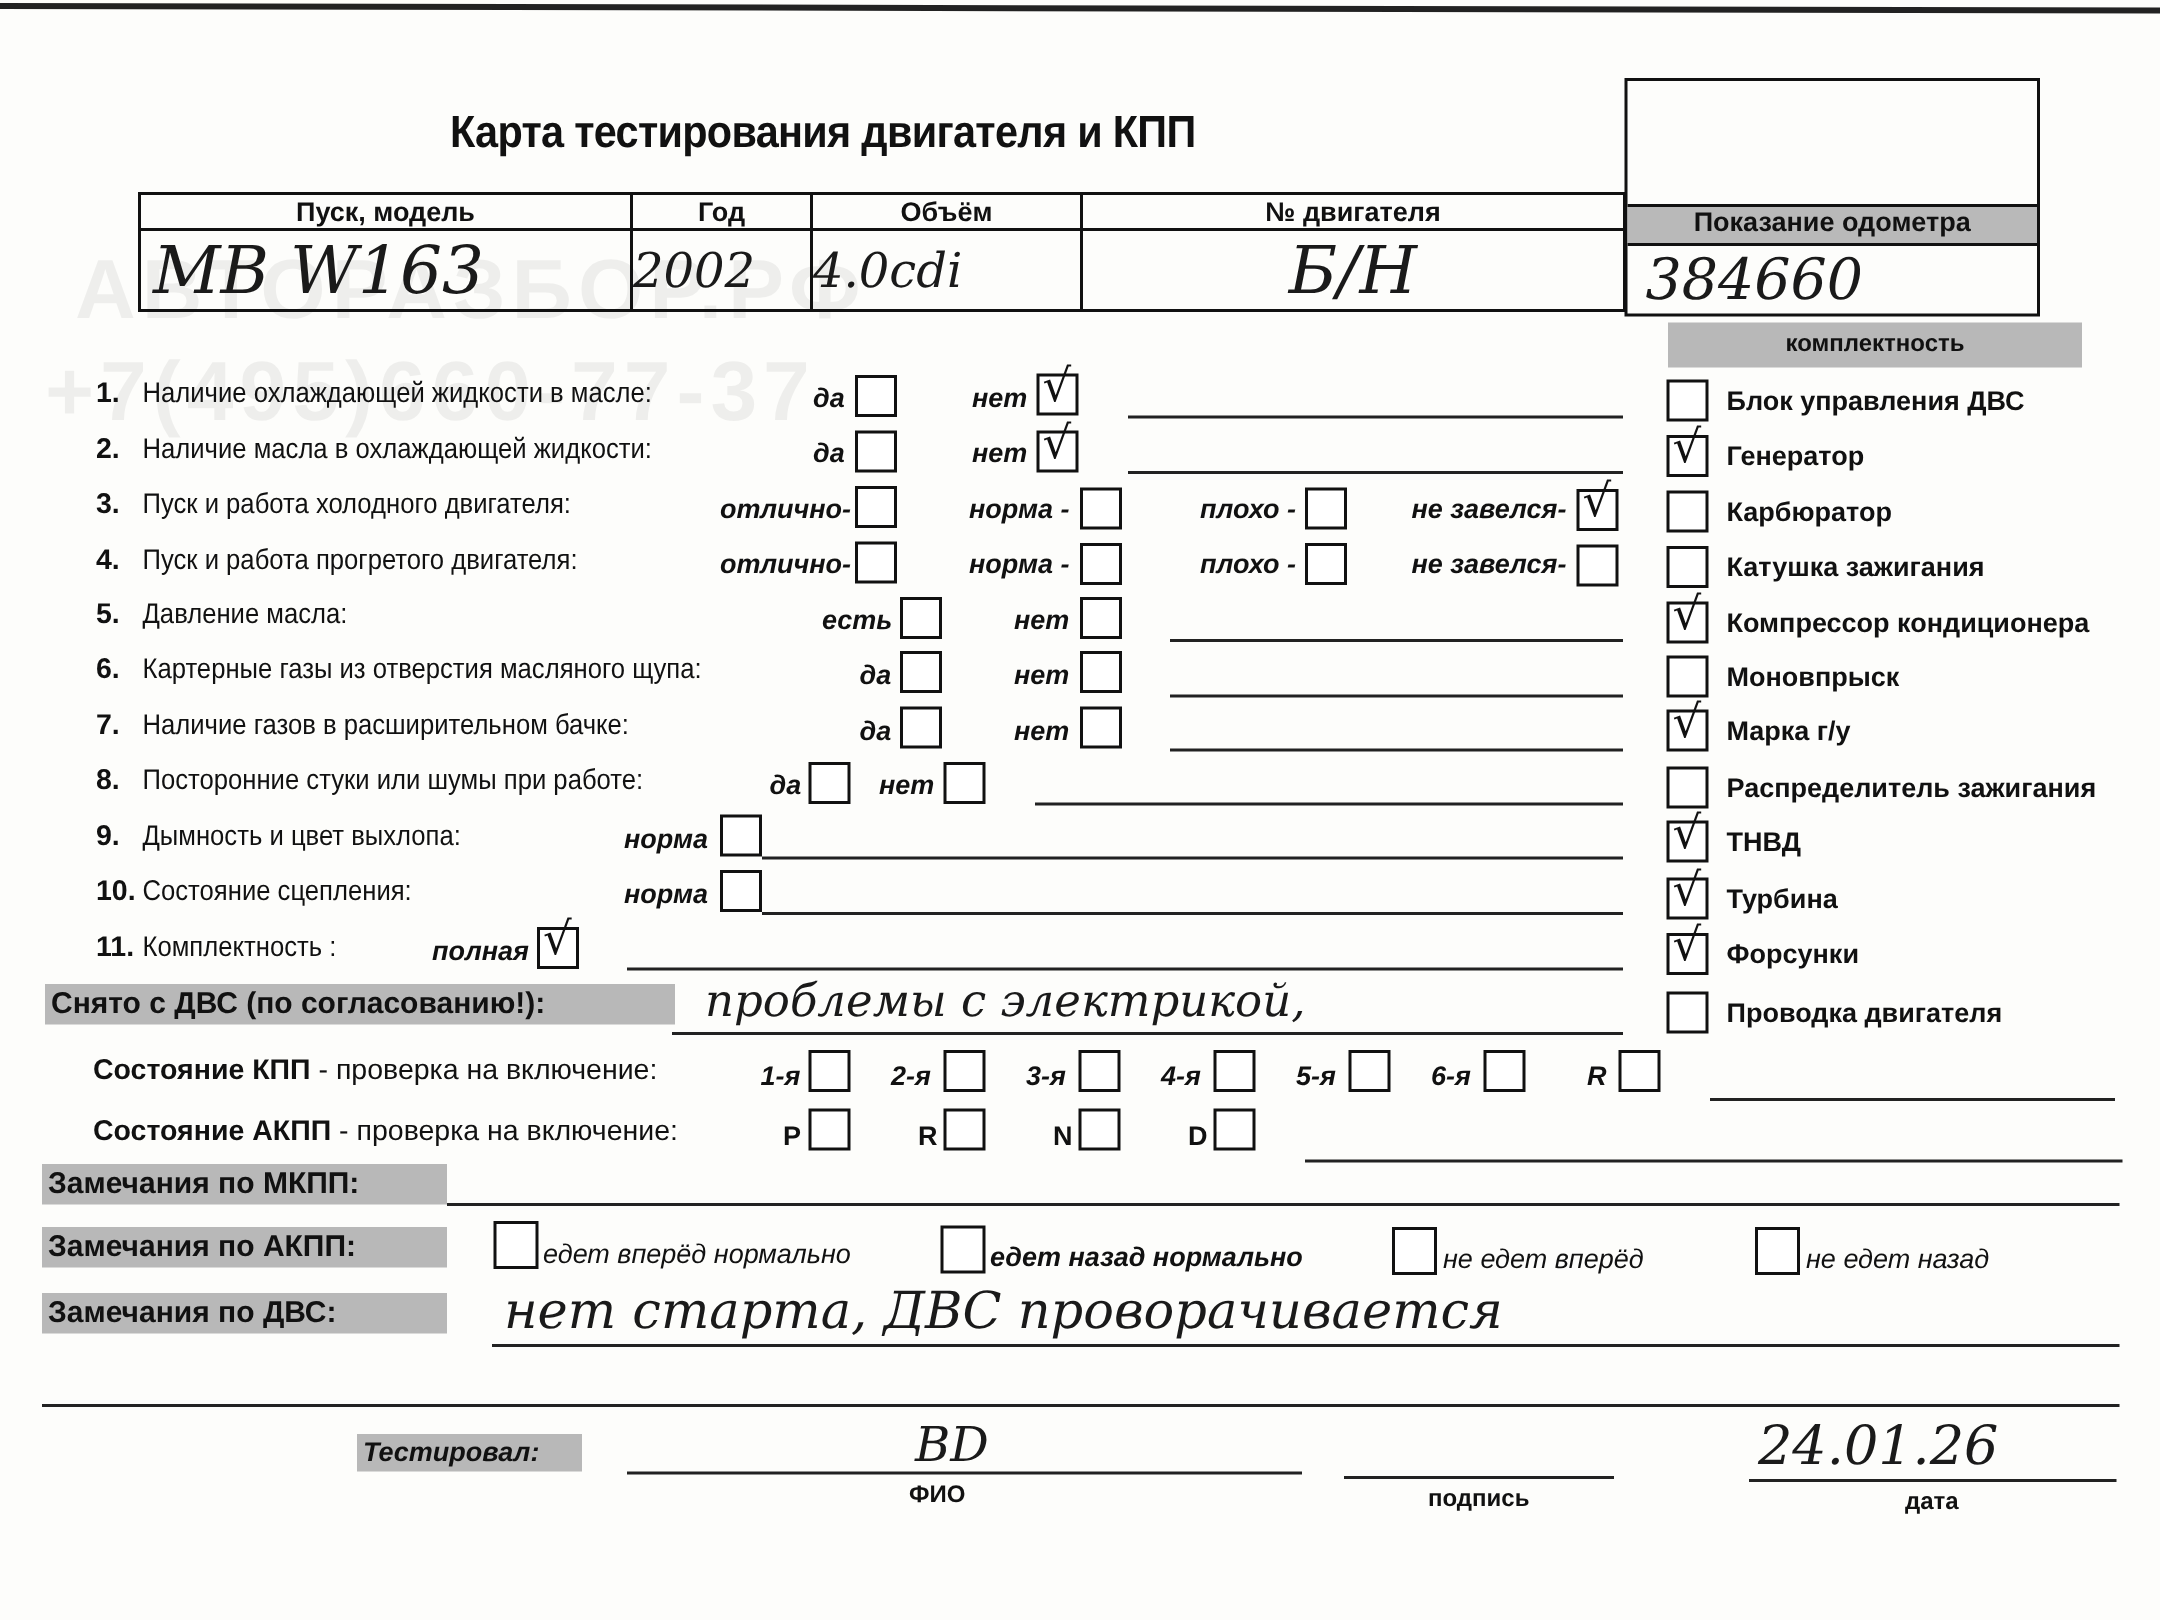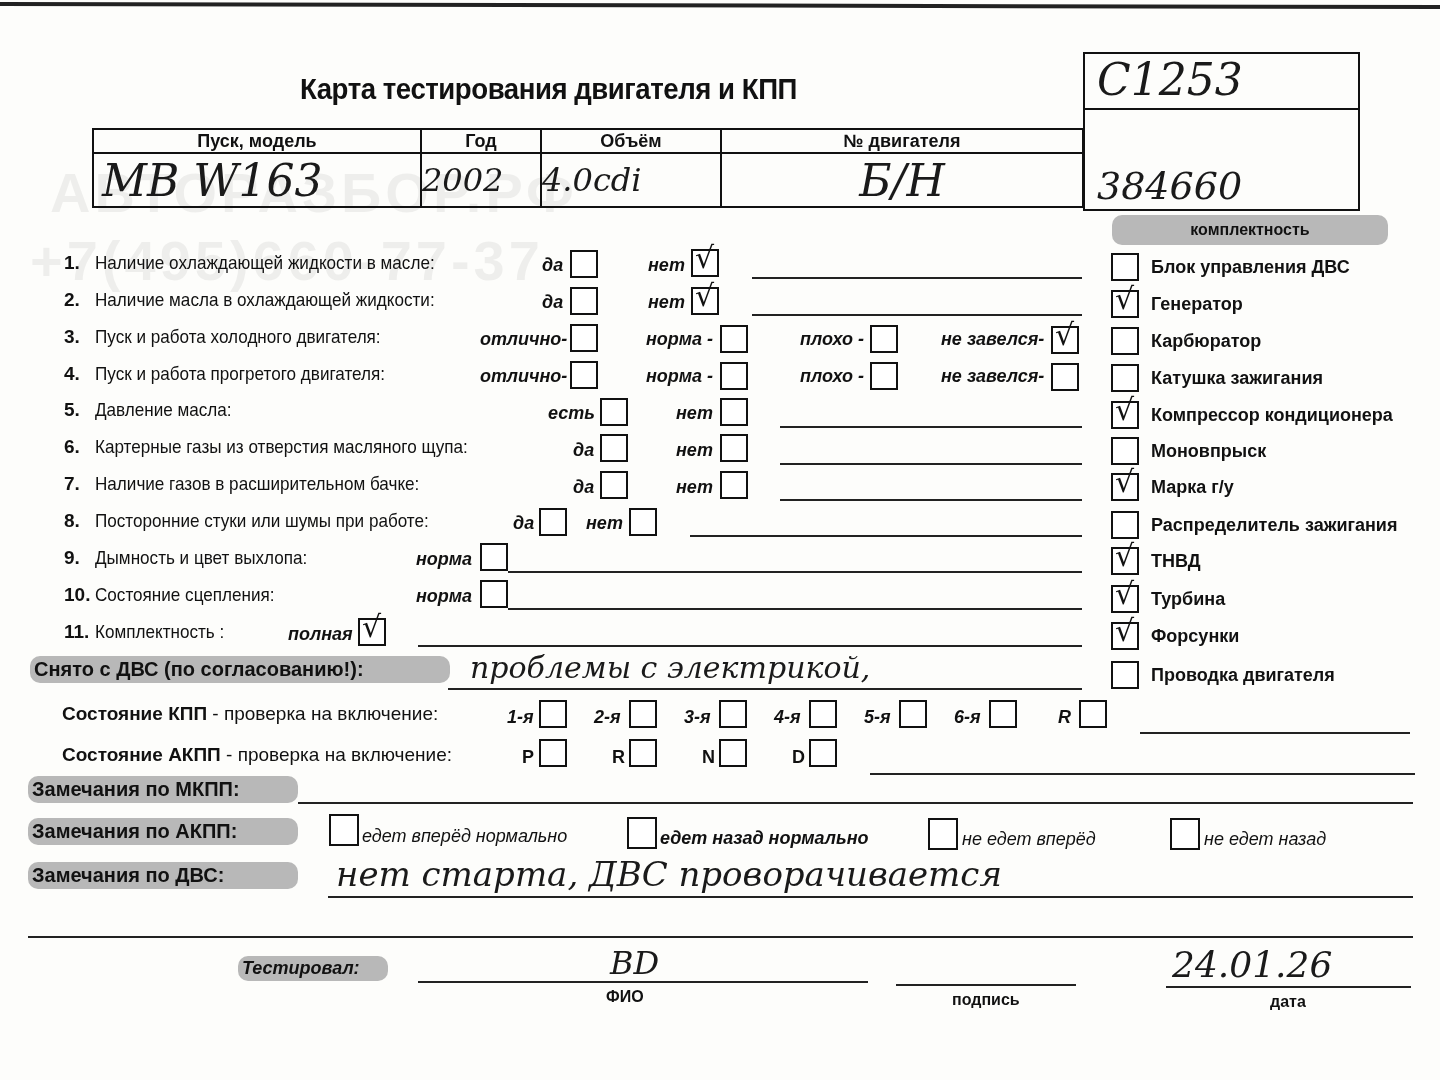--- a/index.html
+++ b/index.html
@@ -14,21 +14,21 @@
   .title { left:300px; top:72px; font-size:30px; font-weight:bold; letter-spacing:-0.5px; transform:scaleX(0.92); transform-origin:left; }
   table.head { position:absolute; left:92px; top:128px; border-collapse:collapse; }
   table.head td { border:2px solid #111; padding:0; }
   table.head td.h { height:22px; text-align:center; font-weight:bold; font-size:18px; }
   table.head td.v { height:52px; font-size:44px; }
   .autobox { position:absolute; left:1083px; top:52px; width:273px; height:155px; border:2px solid #111; }
   .autobox .num { position:absolute; left:0; top:0; width:273px; height:56px; border-bottom:2px solid #111; font-size:44px; padding-left:12px; box-sizing:border-box; }
   .autobox .lbl1 { position:absolute; left:0; top:58px; width:273px; height:24px; text-align:center; font-weight:bold; font-size:18px; }
   .autobox .lbl2 { position:absolute; left:0; top:82px; width:273px; height:24px; text-align:center; font-weight:bold; font-size:18px; background:#b9b9b9; border-top:2px solid #111; border-bottom:2px solid #111; }
   .autobox .odo { position:absolute; left:0; top:110px; width:273px; height:28px; font-size:38px; padding-left:12px; box-sizing:border-box; }
-  .gray { background:#b8b8b8;border-radius:10px; }
+  .gray { background:#b8b8b8; }
   .qnum { font-weight:bold; font-size:19px; }
   .q { font-size:19px; transform:scaleX(0.9); transform-origin:left; white-space:nowrap; }
   .opt { font-size:18px; font-style:italic; font-weight:bold; white-space:nowrap; }
   .cb { position:absolute; width:28px; height:28px; border:2px solid #111; box-sizing:border-box; background:#fff; }
   .cb .tick { position:absolute; left:2px; top:-8px; font-size:30px; font-family:"DejaVu Serif", serif; font-style:italic; line-height:1; }
   .line { position:absolute; height:2px; background:#222; }
   .comp-head { left:1112px; top:215px; width:276px; height:30px; text-align:center; font-weight:bold; font-size:16px; line-height:30px; }
   .comp-item { position:absolute; left:1111px; height:32px; }
   .comp-item .cb { left:0; top:0; }
   .comp-item .lab { position:absolute; left:40px; top:4px; font-size:18px; font-weight:bold; white-space:nowrap; }
@@ -57,21 +57,21 @@
   <tr>
     <td class="v hand" style="padding-left:8px">MB W163</td>
     <td class="v hand" style="font-size:32px">2002</td>
     <td class="v hand" style="font-size:32px">4.0cdi</td>
     <td class="v hand" style="text-align:center">Б/Н</td>
   </tr>
 </tbody>
   </table>
 
 <div class="autobox">
-  <div class="num hand">C1253</div>
+  <div class="lbl2">Показание одометра</div>
   <div class="odo hand">384660</div>
 </div>
 
 <div class="abs comp-head gray">комплектность</div>
 
 <div class="abs qnum" style="left:64px;top:252px">1.</div>
 <div class="abs q" style="left:95px;top:252px">Наличие охлаждающей жидкости в масле:</div>
 <div class="abs opt" style="left:542px;top:255px">да</div>
 <div class="cb" style="left:570px;top:250px"></div>
 <div class="abs opt" style="left:648px;top:255px">нет</div>

